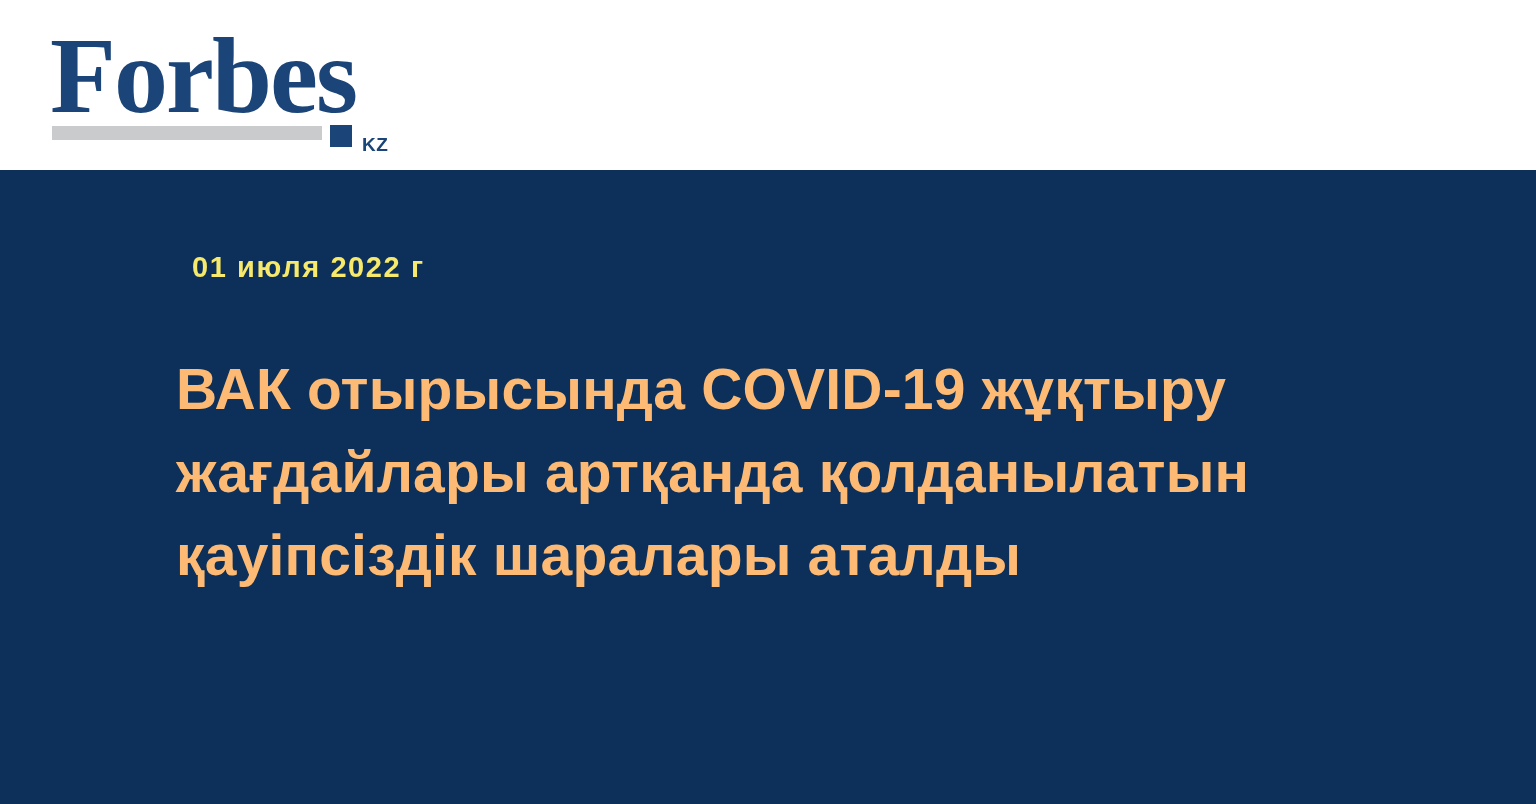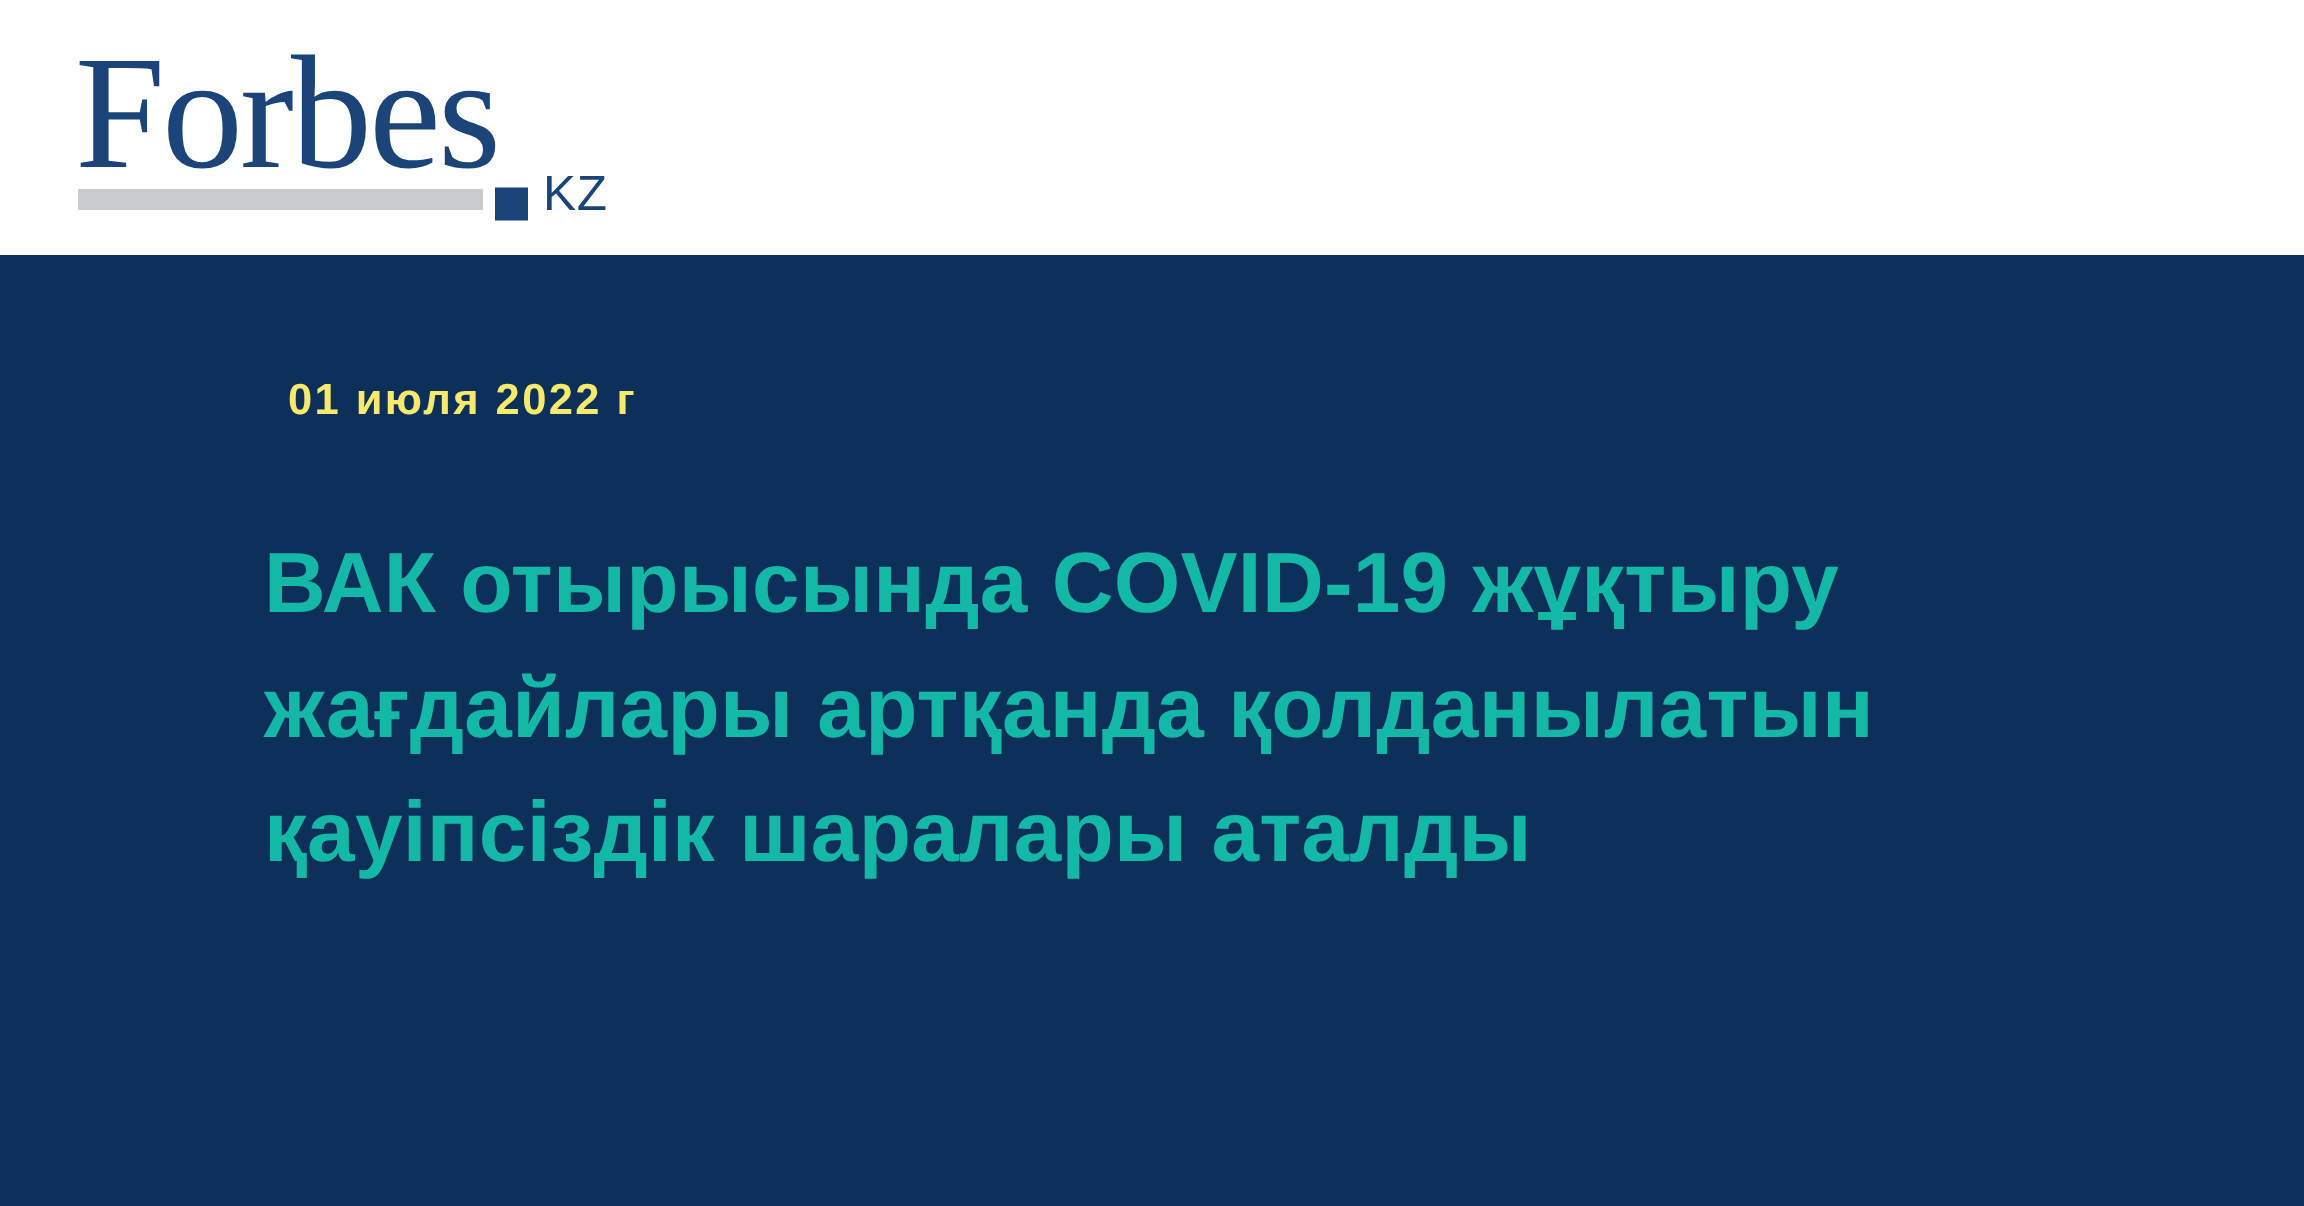--- a/index.html
+++ b/index.html
@@ -40,21 +40,21 @@
     height: 124px;
     text-decoration: none;
     display: block;
   }
 
   .brand-wordmark {
     position: absolute;
     left: 0;
     top: 0;
     font-family: "Liberation Serif", "DejaVu Serif", serif;
-    font-weight: 400;
+    font-weight: 700;
     font-size: 108px;
     line-height: 108px;
     letter-spacing: -2px;
     color: #1B4478;
     white-space: nowrap;
   }
 
   .brand-rule {
     position: absolute;
     left: 2px;
@@ -69,24 +69,24 @@
     left: 280px;
     top: 103px;
     width: 22px;
     height: 22px;
     background: #1B4478;
   }
 
   .brand-tld {
     position: absolute;
     left: 312px;
-    top: 92px;
+    top: 108px;
     font-family: "Liberation Sans", sans-serif;
-    font-weight: 400;
-    font-size: 33px;
+    font-weight: 700;
+    font-size: 19px;
     line-height: 29px;
     letter-spacing: 0.5px;
     color: #1B4478;
   }
 
   
   .article-hero {
     position: absolute;
     left: 0;
     top: 170px;
@@ -121,21 +121,21 @@
     position: absolute;
     left: 0;
     top: 178px;
     width: 1160px;
     margin: 0;
     font-family: "Liberation Sans", sans-serif;
     font-weight: 700;
     font-size: 57px;
     line-height: 83px;
     letter-spacing: 0.2px;
-    color: #14b8a6;
+    color: #fdba74;
   }
 </style>
 </head>
 <body>
 
 <div class="page">
 
   <header class="site-header">
     <a class="brand-logo" href="#">
       <span class="brand-wordmark">Forbes</span>

